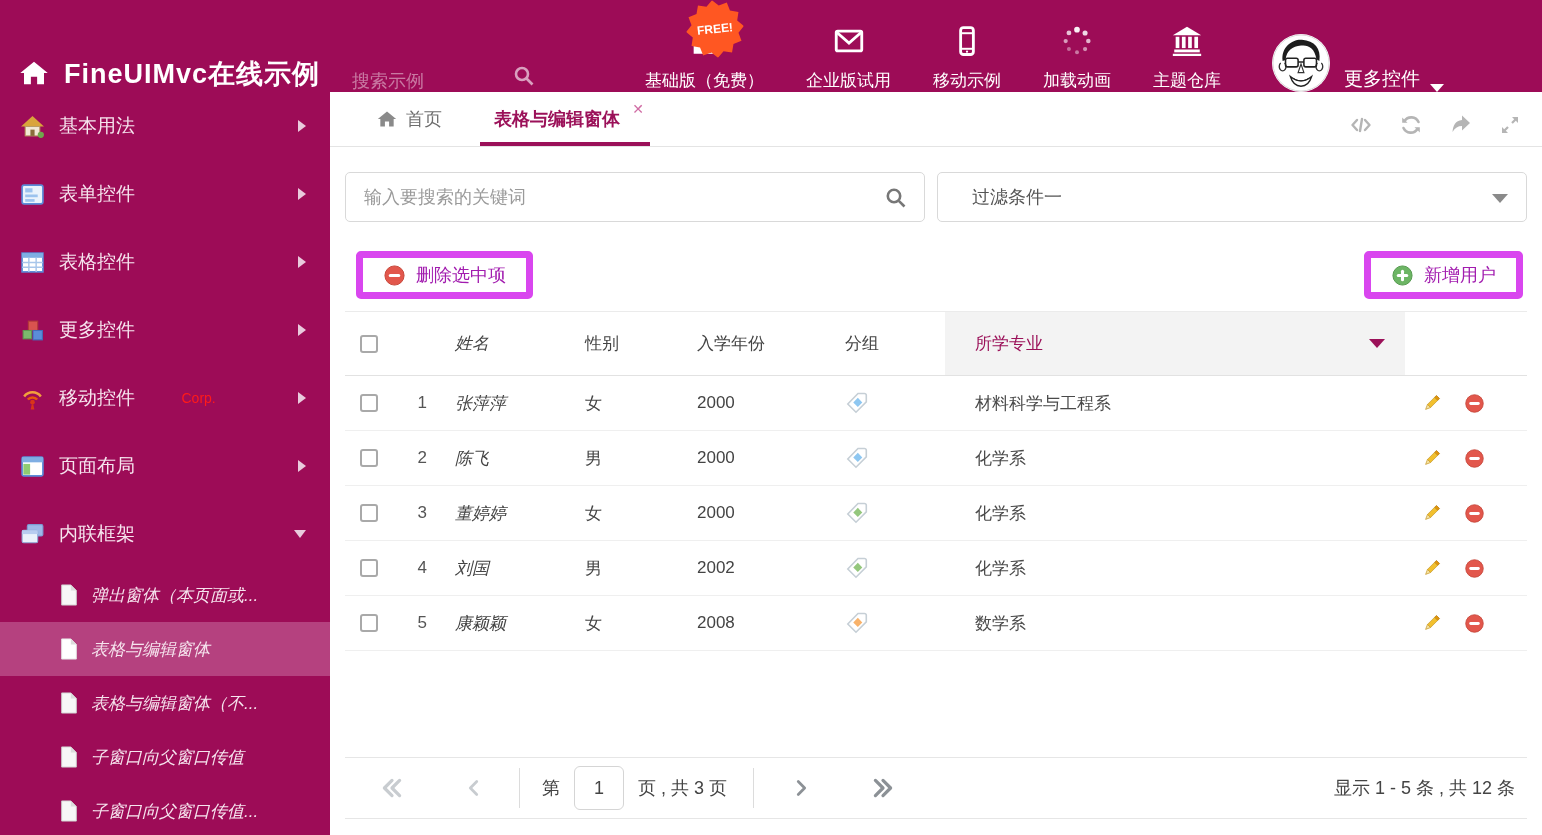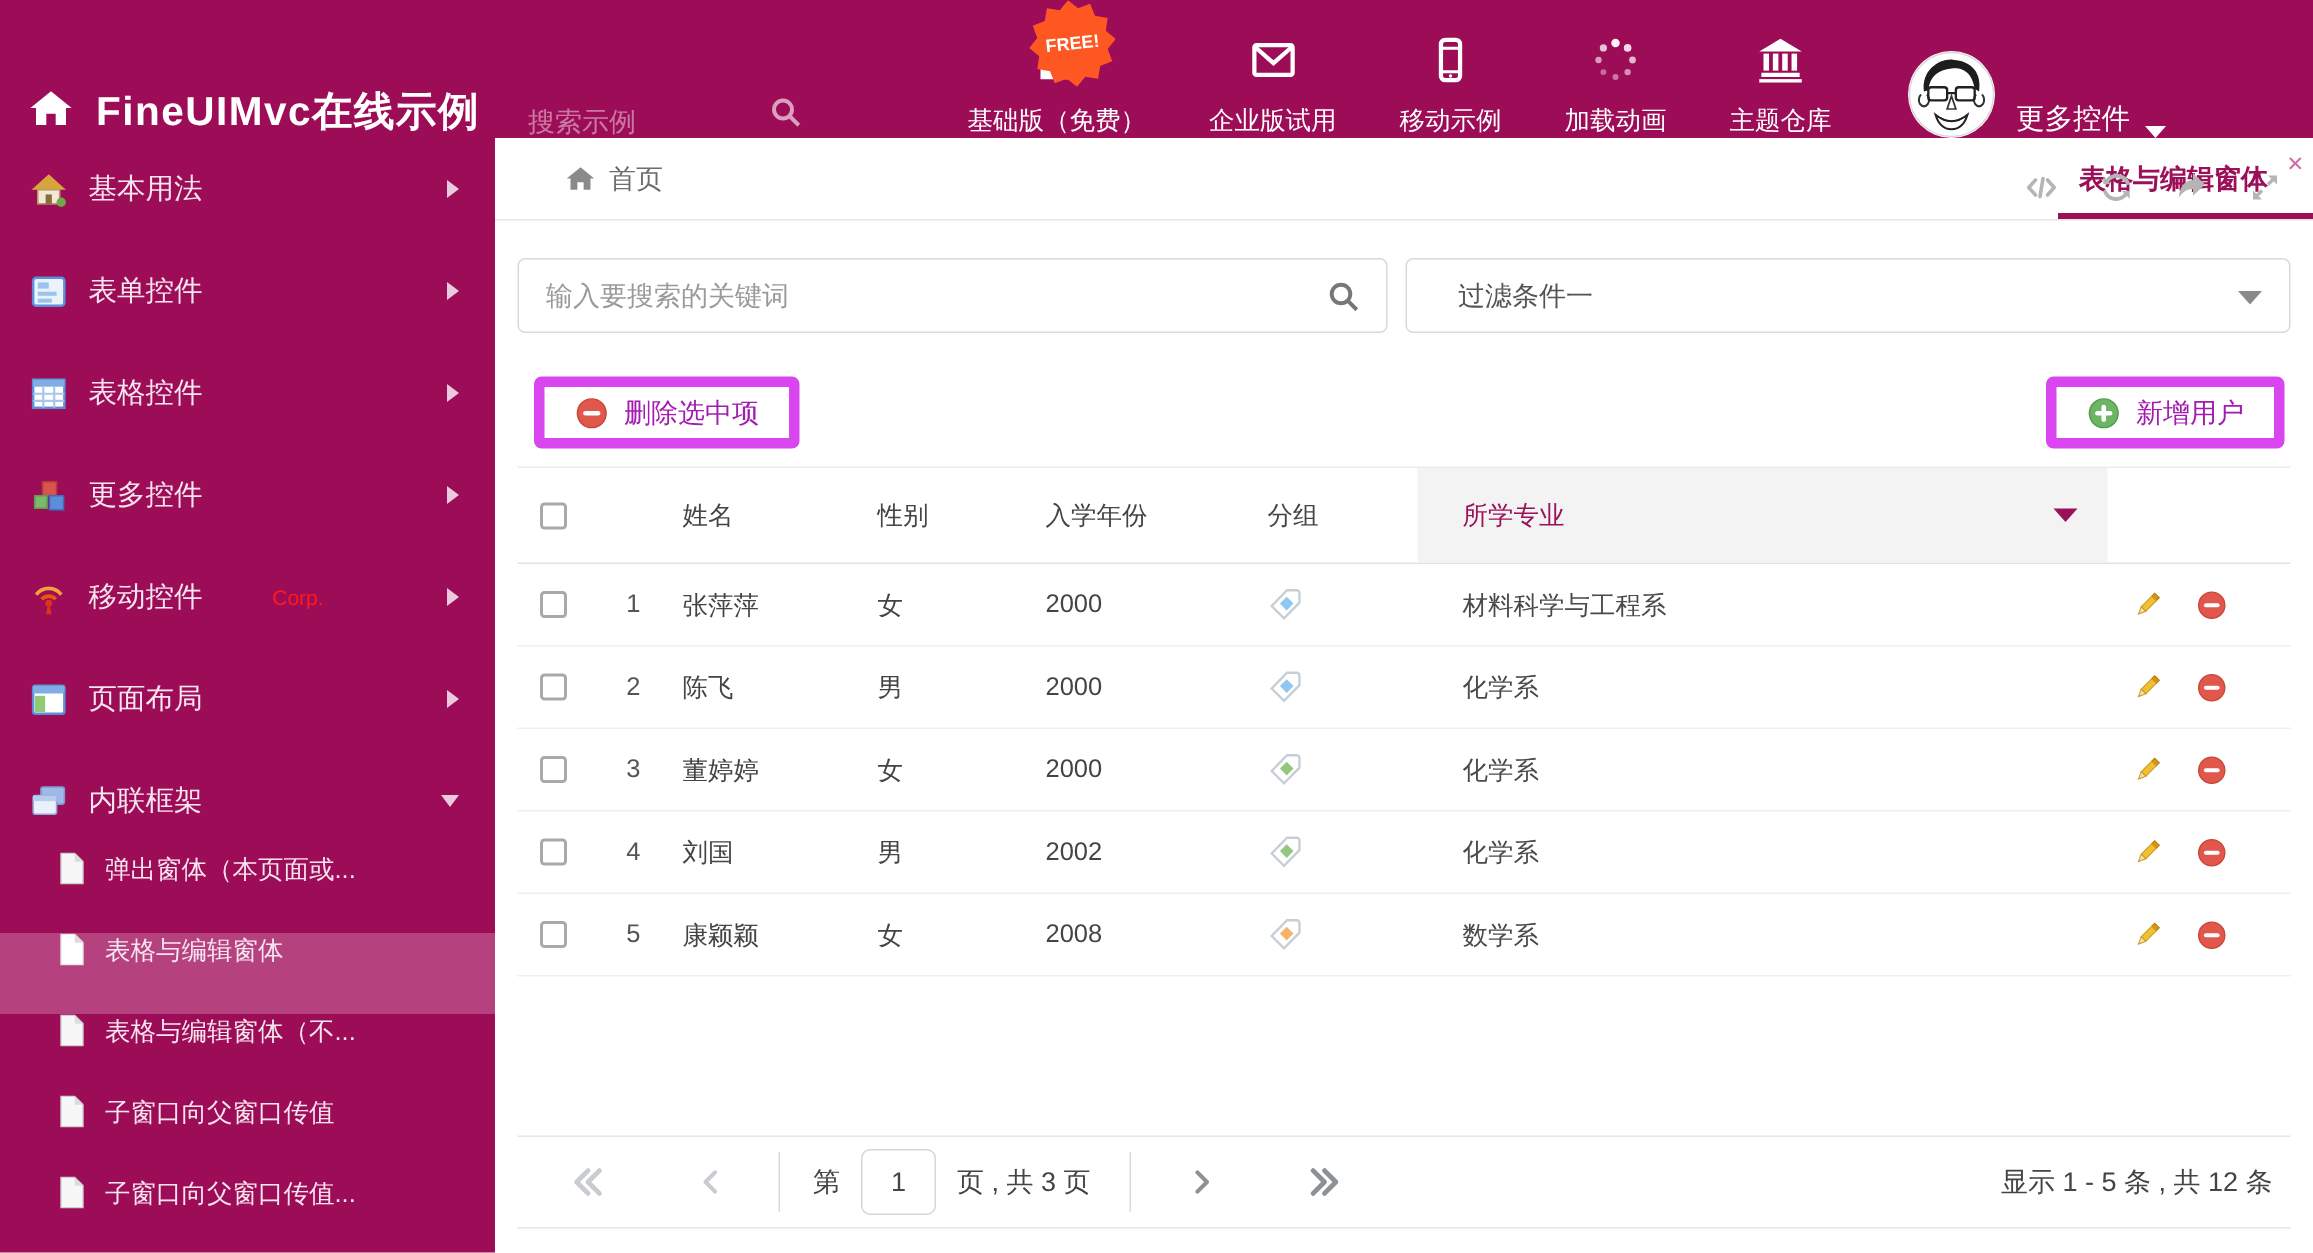--- a/index.html
+++ b/index.html
@@ -32,28 +32,28 @@
   
   .sidebar { position:absolute; left:0; top:92px; width:330px; bottom:0; background:#9D0C57; z-index:4; }
   .menu-item { height:68px; display:flex; align-items:center; padding:0 24px 0 20px; cursor:pointer; }
   .menu-item .mi-icon { width:25px; height:25px; flex:none; margin-right:14px; }
   .menu-item .mi-label { color:#F6E4EE; font-size:19px; flex:1; white-space:nowrap; }
   .mi-badge { color:#FF1A1A; font-size:14px; margin-left:6px; }
   .arrow-right { width:0; height:0; border-top:6px solid transparent; border-bottom:6px solid transparent;
                  border-left:8px solid #E9CBDD; }
   .arrow-down { width:0; height:0; border-left:6px solid transparent; border-right:6px solid transparent;
                 border-top:8px solid #E9CBDD; }
-  .submenu-item { height:54px; display:flex; padding-left:38px; cursor:pointer; }
+  .submenu-item { height:54px; display:flex; align-items:center; padding-left:59px; cursor:pointer;font-style:italic; }
   .submenu-item.active { background:#B5417F; }
   .submenu-item .sm-icon { width:20px; height:22px; margin-right:12px; flex:none; }
   .submenu-item .sm-label { color:#F6E4EE; font-size:17px; white-space:nowrap; }
 
   
   .main { position:absolute; left:330px; top:92px; right:0; bottom:0; background:#fff; }
-  .tabbar { position:relative; height:55px; border-bottom:1px solid #E4E4E4; display:flex; align-items:stretch;justify-content:space-between; }
+  .tabbar { position:relative; height:55px; border-bottom:1px solid #E4E4E4; display:flex; align-items:stretch; }
   .tab { display:flex; align-items:center; padding:0 14px; font-size:18px; color:#6E6E6E; cursor:pointer; position:relative; }
   .tab-home { margin-left:32px; }
   .tab-home svg { margin-right:8px; }
   .tab.active { margin-left:24px; color:#9B1159; font-weight:bold; padding-right:30px; }
   .tab.active::after { content:""; position:absolute; left:0; right:0; bottom:0; height:4px; background:#9B1159; }
   .tab-close { position:absolute; top:10px; right:6px; font-size:14px; font-weight:bold; color:#D06CA4; line-height:1; cursor:pointer; }
   .tab-tools { position:absolute; right:20px; top:0; height:66px; display:flex; align-items:center; gap:24px; }
   .tool-ic { cursor:pointer; display:flex; }
 
   
@@ -78,21 +78,21 @@
   .btn-delete { left:11px; }
   .btn-add { right:4px; }
 
   .table { margin-top:12px; border-top:1px solid #EBEBEB; flex:none; }
   .thead { height:64px; display:flex; align-items:stretch; border-bottom:1px solid #E2E2E2; font-size:17px; color:#444; }
   .thead .col { display:flex; align-items:center; }
   .trow { height:55px; display:flex; align-items:center; border-bottom:1px solid #EFEFEF; font-size:17px; color:#444; }
   .col { flex:none; }
   .col-check  { width:48px; display:flex; align-items:center; justify-content:center; }
   .col-num    { width:42px; text-align:right; padding-right:8px; color:#555; }
-  .col-name   { width:130px; padding-left:20px; }
+  .col-name   { width:130px; padding-left:20px;font-style:italic; }
   .col-gender { width:120px; padding-left:20px; }
   .col-year   { width:150px; padding-left:12px; }
   .col-group  { width:110px; padding-left:10px; display:flex; align-items:center; }
   .col-major  { flex:1 1 auto; padding-left:30px; position:relative; display:flex; align-items:center; }
   .col-actions{ width:122px; display:flex; align-items:center; padding-left:16px; gap:22px; }
   .thead .col-major { background:#F3F3F3; color:#9B1159; }
   .major-caret { position:absolute; right:20px; width:0; height:0;
                  border-left:8px solid transparent; border-right:8px solid transparent; border-top:9px solid #9B1159; }
   .checkbox { width:18px; height:18px; border:2px solid #A9A9A9; border-radius:3px; background:#fff; cursor:pointer; }
   .major-link { color:#4A4A4A; cursor:pointer; }

